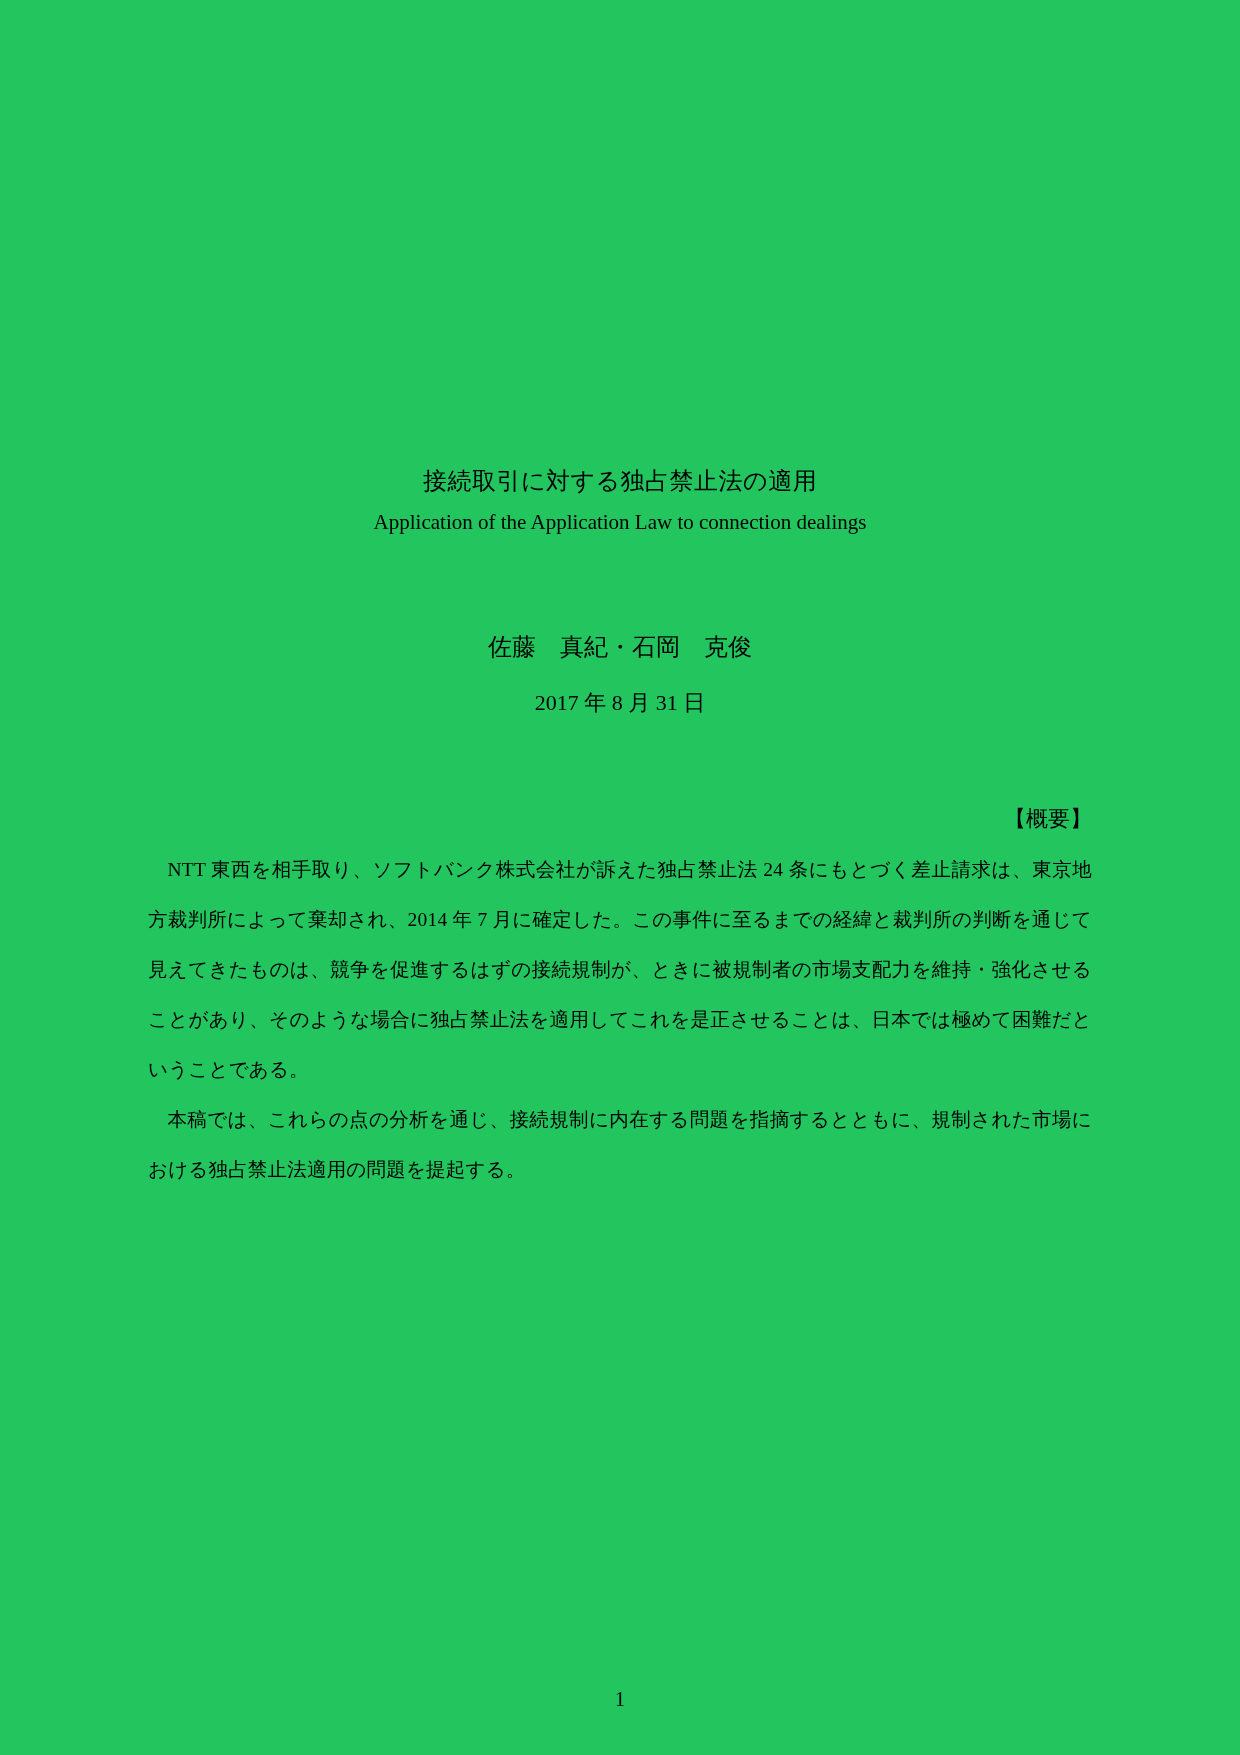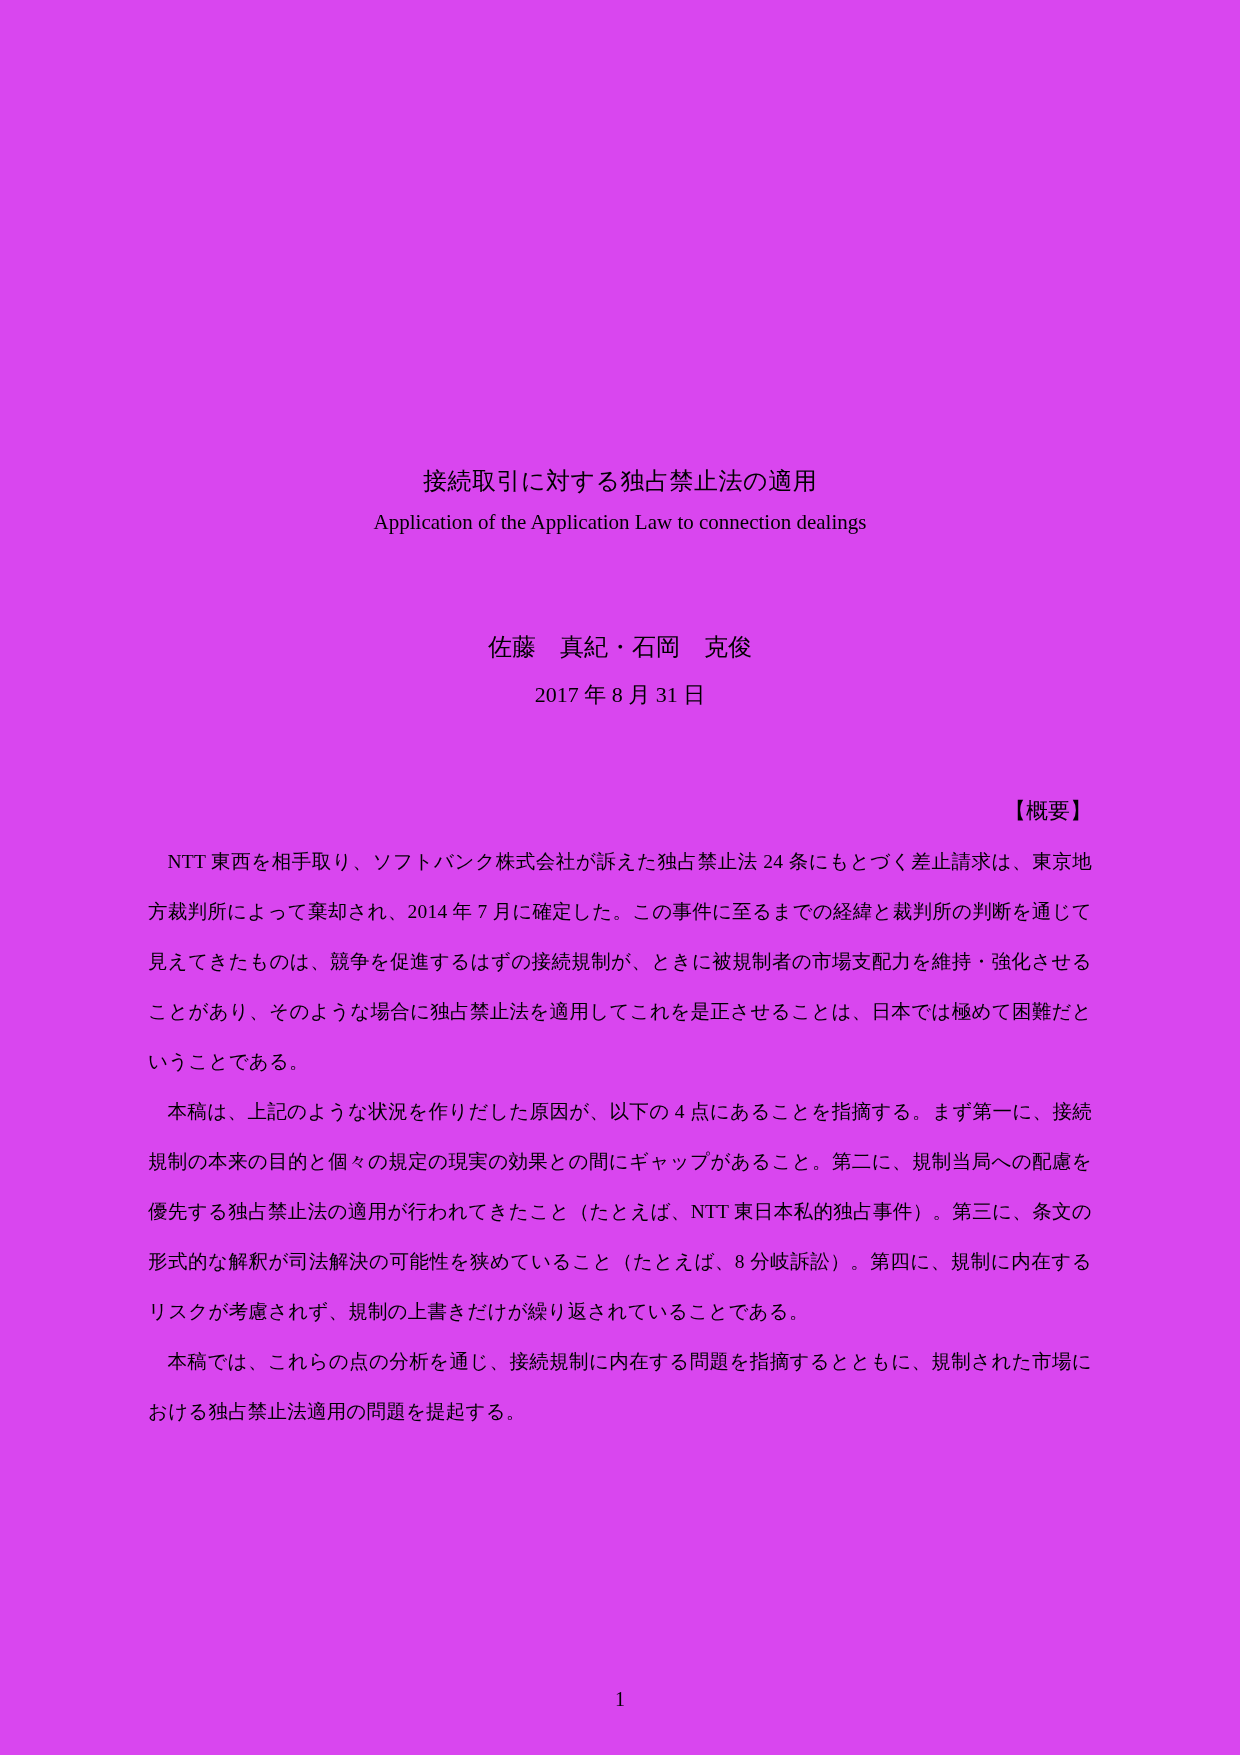--- a/index.html
+++ b/index.html
@@ -4,21 +4,21 @@
 <style>
   html, body {
     margin: 0;
     padding: 0;
     background: #ffffff;
   }
   .page {
     position: relative;
     width: 1240px;
     height: 1755px;
-    background: #d946ef;
+    background: #22c55e;
     color: #000000;
     box-sizing: border-box;
     padding: 0 148px;
     overflow: hidden;
     font-family: "Liberation Serif", "DejaVu Serif", serif;
   }
   .titles {
     padding-top: 466px;
     text-align: center;
   }
@@ -40,21 +40,21 @@
     margin-top: 96px;
     text-align: center;
   }
   .authors {
     font-family: "DejaVu Sans", "Liberation Sans", sans-serif;
     font-size: 24px;
     font-weight: 400;
     line-height: 1.3;
   }
   .date-line {
-    margin-top: 16px;
+    margin-top: 24px;
     font-size: 22px;
     line-height: 1.4;
   }
   .paper-no {
     margin-top: 10px;
     font-size: 22px;
     line-height: 1.4;
   }
   .abstract {
     margin-top: 86px;
@@ -96,21 +96,20 @@
   </header>
 
   <div class="meta">
     <div class="authors">佐藤　真紀・石岡　克俊</div>
     <div class="date-line">2017 年 8 月 31 日</div>
   </div>
 
   <section class="abstract">
     <h2 class="abstract-heading">【概要】</h2>
     <p>NTT 東西を相手取り、ソフトバンク株式会社が訴えた独占禁止法 24 条にもとづく差止請求は、東京地方裁判所によって棄却され、2014 年 7 月に確定した。この事件に至るまでの経緯と裁判所の判断を通じて見えてきたものは、競争を促進するはずの接続規制が、ときに被規制者の市場支配力を維持・強化させることがあり、そのような場合に独占禁止法を適用してこれを是正させることは、日本では極めて困難だということである。</p>
-    <p>本稿は、上記のような状況を作りだした原因が、以下の 4 点にあることを指摘する。まず第一に、接続規制の本来の目的と個々の規定の現実の効果との間にギャップがあること。第二に、規制当局への配慮を優先する独占禁止法の適用が行われてきたこと（たとえば、NTT 東日本私的独占事件）。第三に、条文の形式的な解釈が司法解決の可能性を狭めていること（たとえば、8 分岐訴訟）。第四に、規制に内在するリスクが考慮されず、規制の上書きだけが繰り返されていることである。</p>
     <p>本稿では、これらの点の分析を通じ、接続規制に内在する問題を指摘するとともに、規制された市場における独占禁止法適用の問題を提起する。</p>
   </section>
 
   <footer>
     <div class="page-number">1</div>
   </footer>
 
 </div>
 
 </body></html>

